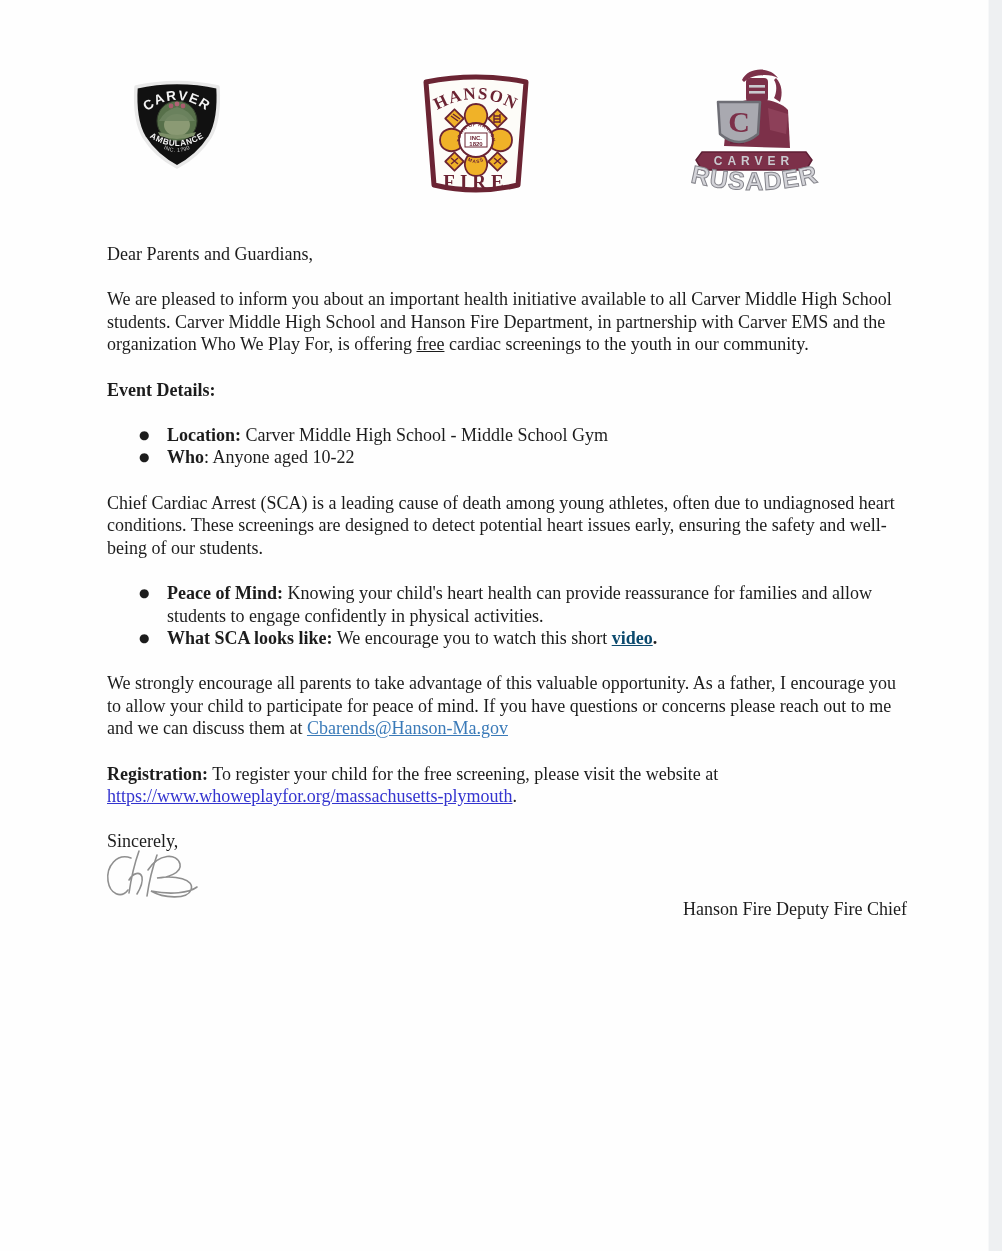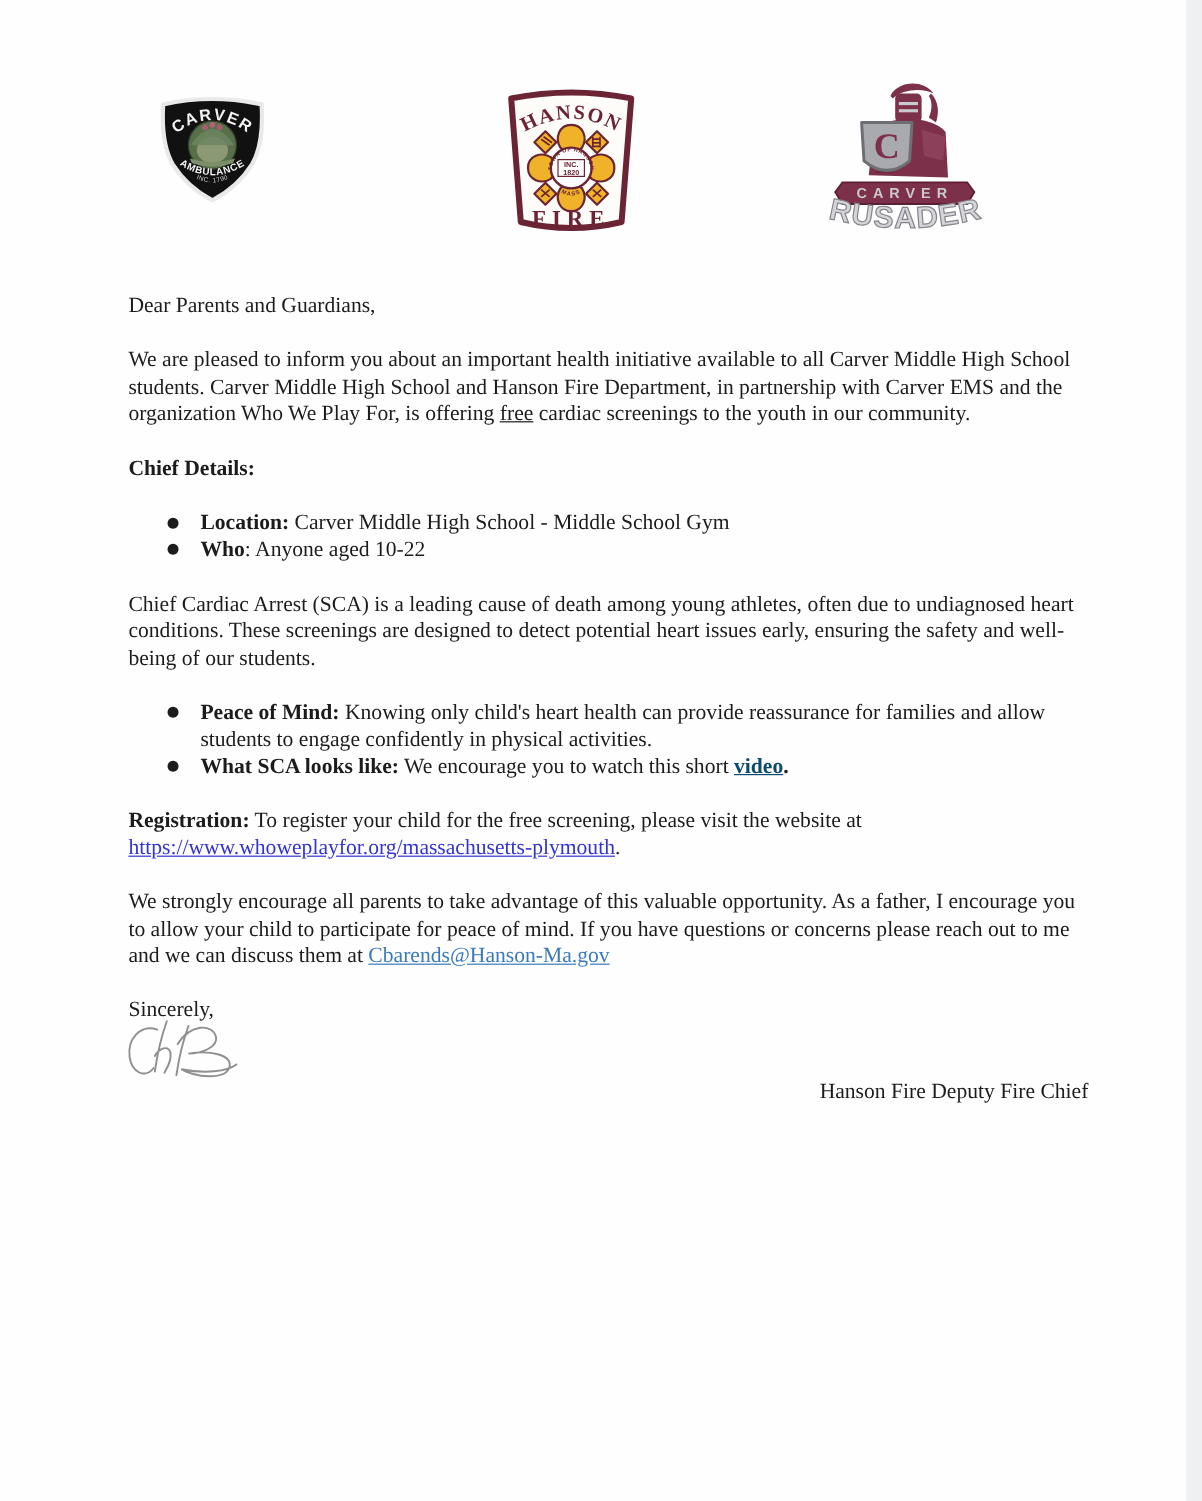--- a/index.html
+++ b/index.html
@@ -149,38 +149,38 @@
       </text>
     </svg>
   </div>
 
   <div class="letter-body">
 
     <p class="salutation">Dear Parents and Guardians,</p>
 
     <p><span>We are pleased to inform you about an important health initiative available to all Carver Middle High School students. Carver Middle High School and Hanson Fire Department, in partnership with Carver EMS and the organization Who We Play For, is offering </span><span class="bold-underline">free</span><span> cardiac screenings to the youth in our community.</span></p>
 
-    <p class="heading">Chief Details:</p>
+    <p class="heading">Event Details:</p>
 
     <ul class="bullets">
       <li><span class="dot"></span><b>Location:</b><span> Carver Middle High School - Middle School Gym</span></li>
       <li><span class="dot"></span><b>Who</b><span>: Anyone aged 10-22</span></li>
     </ul>
 
     <p>Chief Cardiac Arrest (SCA) is a leading cause of death among young athletes, often due to undiagnosed heart conditions. These screenings are designed to detect potential heart issues early, ensuring the safety and well-being of our students.</p>
 
 
     <ul class="bullets">
-      <li><span class="dot"></span><b>Peace of Mind:</b><span> Knowing only child's heart health can provide reassurance for families and allow students to engage confidently in physical activities.</span></li>
+      <li><span class="dot"></span><b>Peace of Mind:</b><span> Knowing your child's heart health can provide reassurance for families and allow students to engage confidently in physical activities.</span></li>
       <li><span class="dot"></span><b>What SCA looks like:</b><span> We encourage you to watch this short </span><a class="video-link">video</a><b>.</b></li>
     </ul>
 
+    <p><span>We strongly encourage all parents to take advantage of this valuable opportunity. As a father, I encourage you to allow your child to participate for peace of mind. If you have questions or concerns please reach out to me and we can discuss them at </span><a class="email-link">Cbarends@Hanson-Ma.gov</a></p>
+
     <p><b>Registration:</b><span> To register your child for the free screening, please visit the website at </span><a class="url-link">https://www.whoweplayfor.org/massachusetts-plymouth</a><span>.</span></p>
-
-    <p><span>We strongly encourage all parents to take advantage of this valuable opportunity. As a father, I encourage you to allow your child to participate for peace of mind. If you have questions or concerns please reach out to me and we can discuss them at </span><a class="email-link">Cbarends@Hanson-Ma.gov</a></p>
 
     <p class="signoff">Sincerely,</p>
 
     <svg class="signature" width="140" height="58" viewBox="0 0 140 58">
       <g fill="none" stroke="#8f8f8f" stroke-width="1.6" stroke-linecap="round">
         <path d="M30,9 C16,4 5,17 7,32 C9,45 20,50 27,41"></path>
         <path d="M38,2 C33,16 30,30 28,44 M28,31 C32,24 39,22 41,28 C42,33 39,40 36,45"></path>
         <path d="M56,6 C51,20 48,33 46,47"></path>
         <path d="M47,21 C58,4 76,4 79,15 C81,24 66,29 56,29 C74,26 94,30 90,41 C86,51 62,49 50,42 C70,46 88,44 96,38"></path>
       </g>

